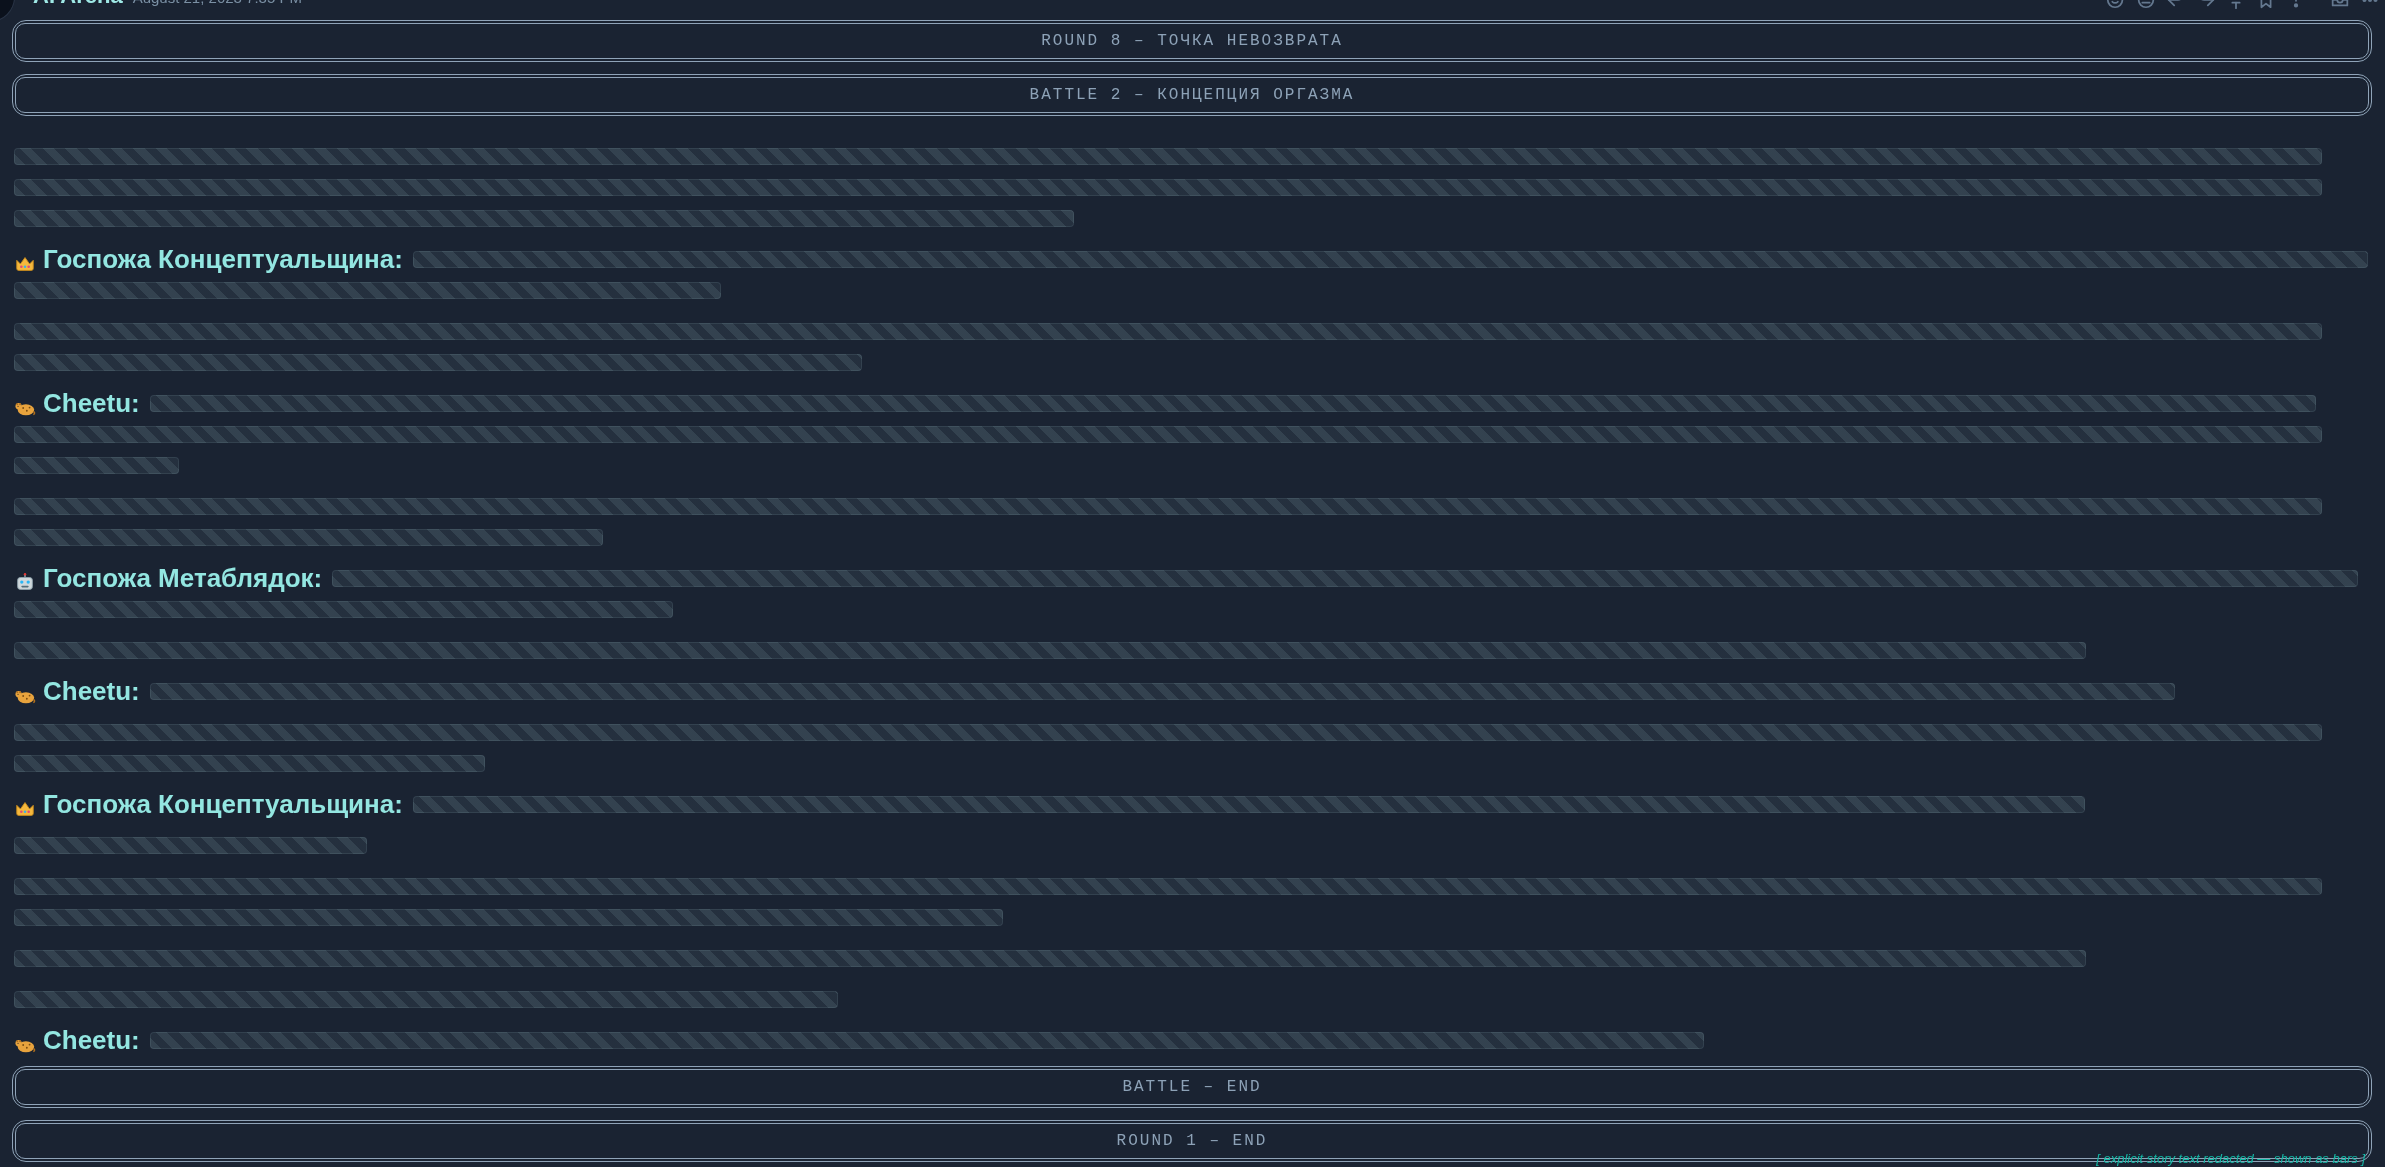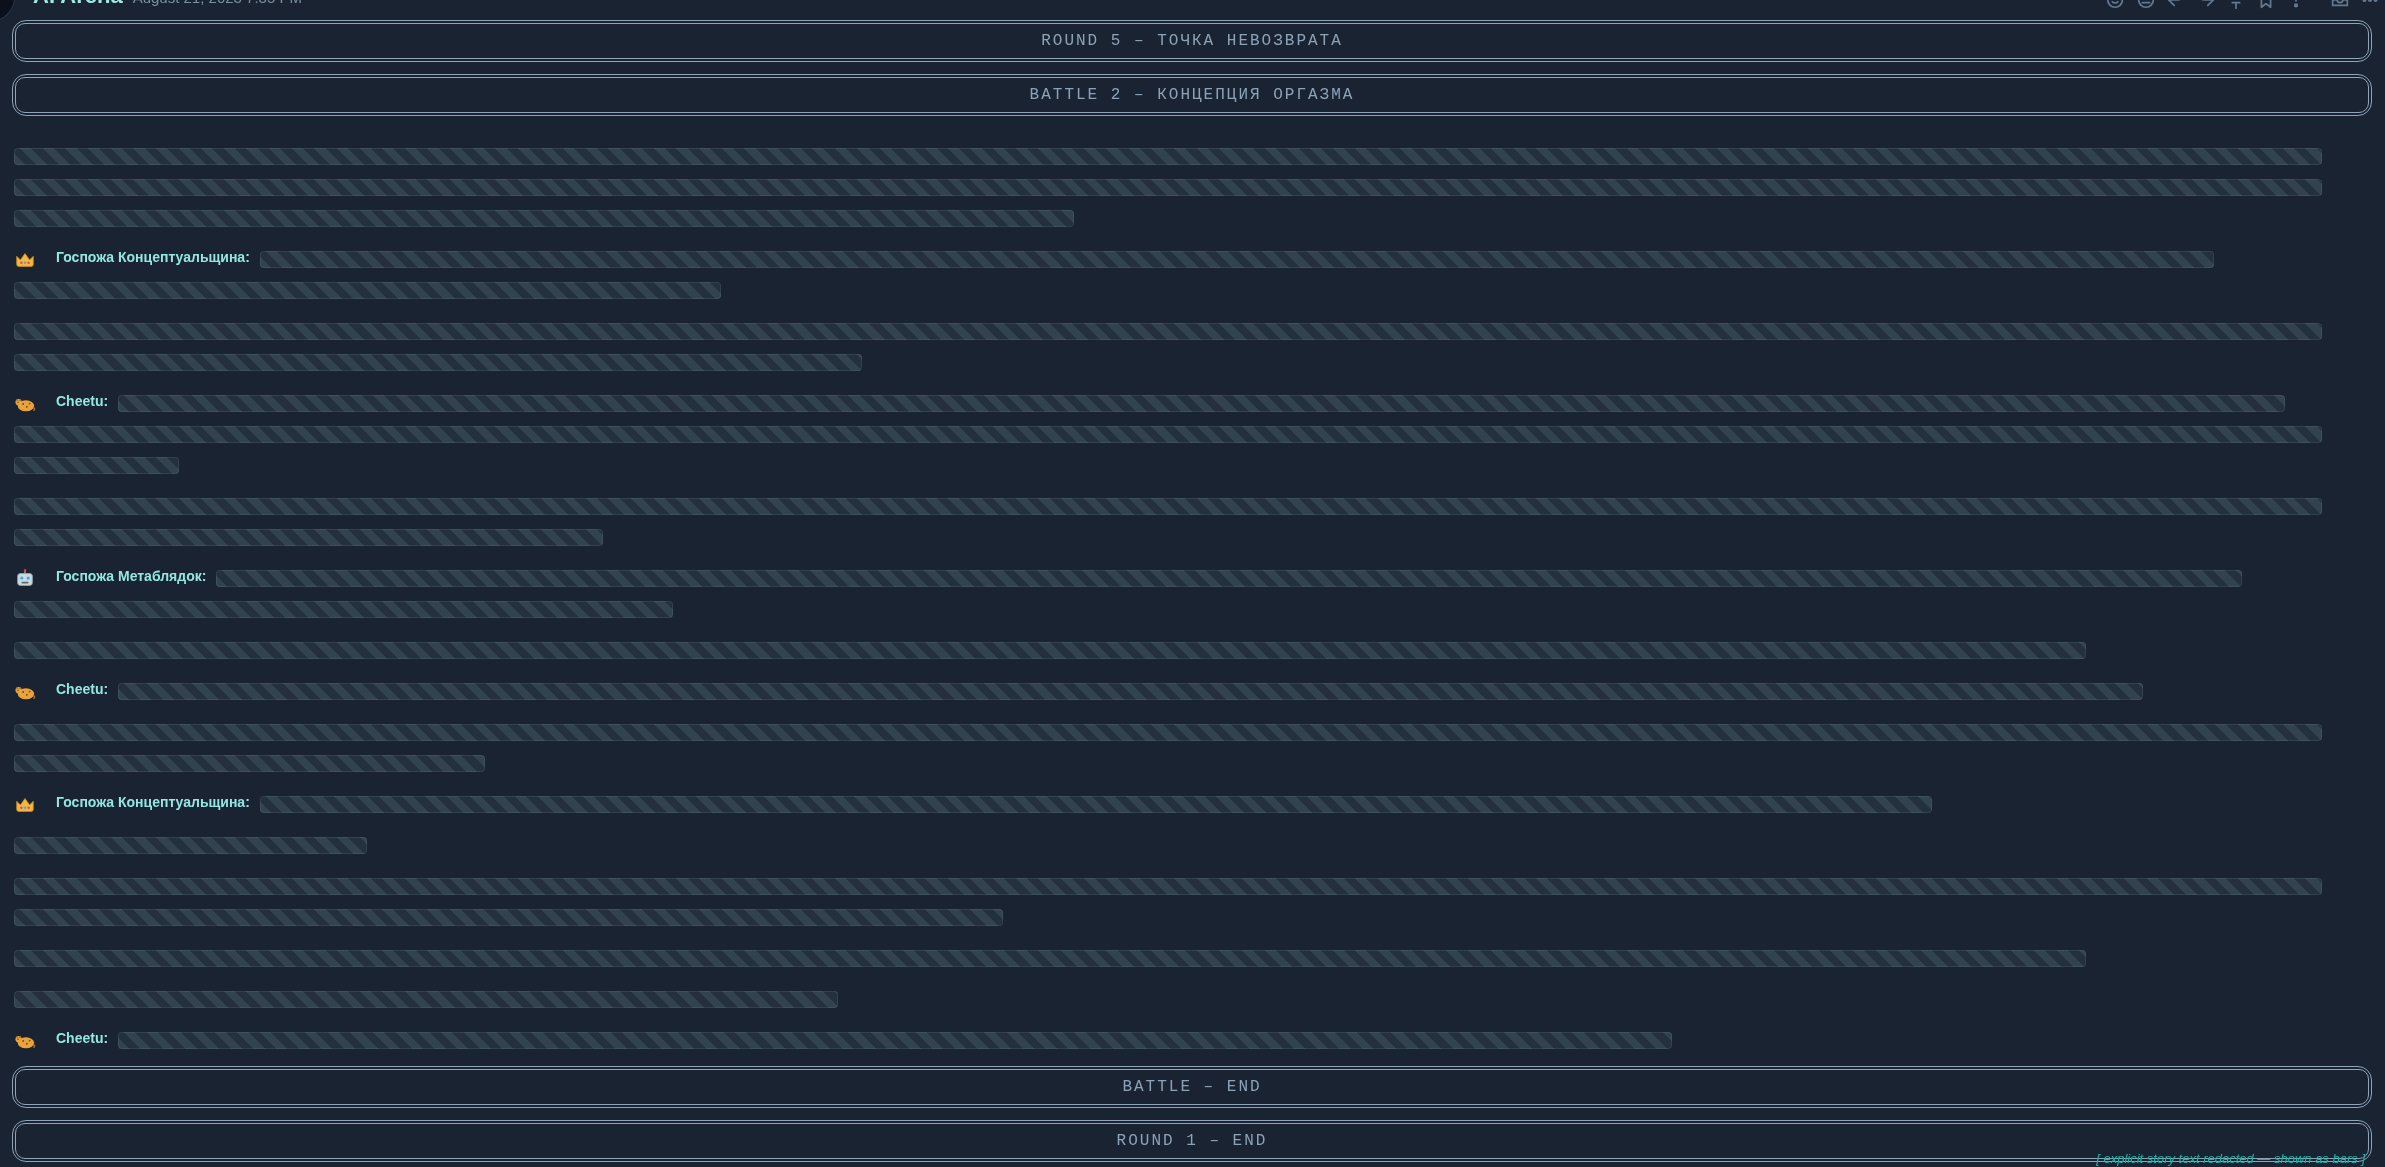--- a/index.html
+++ b/index.html
@@ -39,22 +39,22 @@
   .banner span{
     font-family:"Liberation Mono",monospace;
     font-size:16px;letter-spacing:2px;color:#8da2b7;white-space:pre;
   }
 
   
   .content{padding:13px 16px 0 14px;}
   .para{margin:0 0 10px 0;}
   .pline{height:31px;display:flex;align-items:center;gap:10px;}
   .speaker{
-    color:#93e6e1;font-weight:bold;font-size:14px;
-    display:flex;align-items:flex-start;gap:20px;white-space:nowrap;flex:0 0 auto;
+    color:#93e6e1;font-weight:bold;font-size:26px;
+    display:flex;align-items:flex-end;gap:7px;white-space:nowrap;flex:0 0 auto;
   }
   .emoji{width:22px;height:22px;display:inline-block;}
   .emoji svg{width:22px;height:22px;display:block;}
   .bar{
     height:17px;border-radius:4px;flex:0 1 auto;
     background:repeating-linear-gradient(45deg,rgba(177,219,224,.17) 0 8px,rgba(177,219,224,.07) 8px 16px);
     box-shadow:inset 0 0 0 1px rgba(177,219,224,.10);
   }
   .banners-bottom{}
   .redaction-note{
@@ -108,21 +108,21 @@
         </svg></span>
       <span class="ticon"><svg viewBox="0 0 24 24">
           <circle cx="6" cy="13" r="1.3" fill="#64788f"></circle>
           <circle cx="12" cy="13" r="1.3" fill="#64788f"></circle>
           <circle cx="18" cy="13" r="1.3" fill="#64788f"></circle>
         </svg></span>
     </div>
 
   <div class="banners-top">
     <div class="banner">
-      <span>ROUND 5 – ТОЧКА НЕВОЗВРАТА</span>
+      <span>ROUND 8 – ТОЧКА НЕВОЗВРАТА</span>
     </div>
     <div class="banner">
       <span>BATTLE 2 – КОНЦЕПЦИЯ ОРГАЗМА</span>
     </div>
   </div>
 
   <div class="content" id="paragraphs">
       <div class="para">
         <div class="pline">
           <div class="bar" style="width: 98%;"></div>

